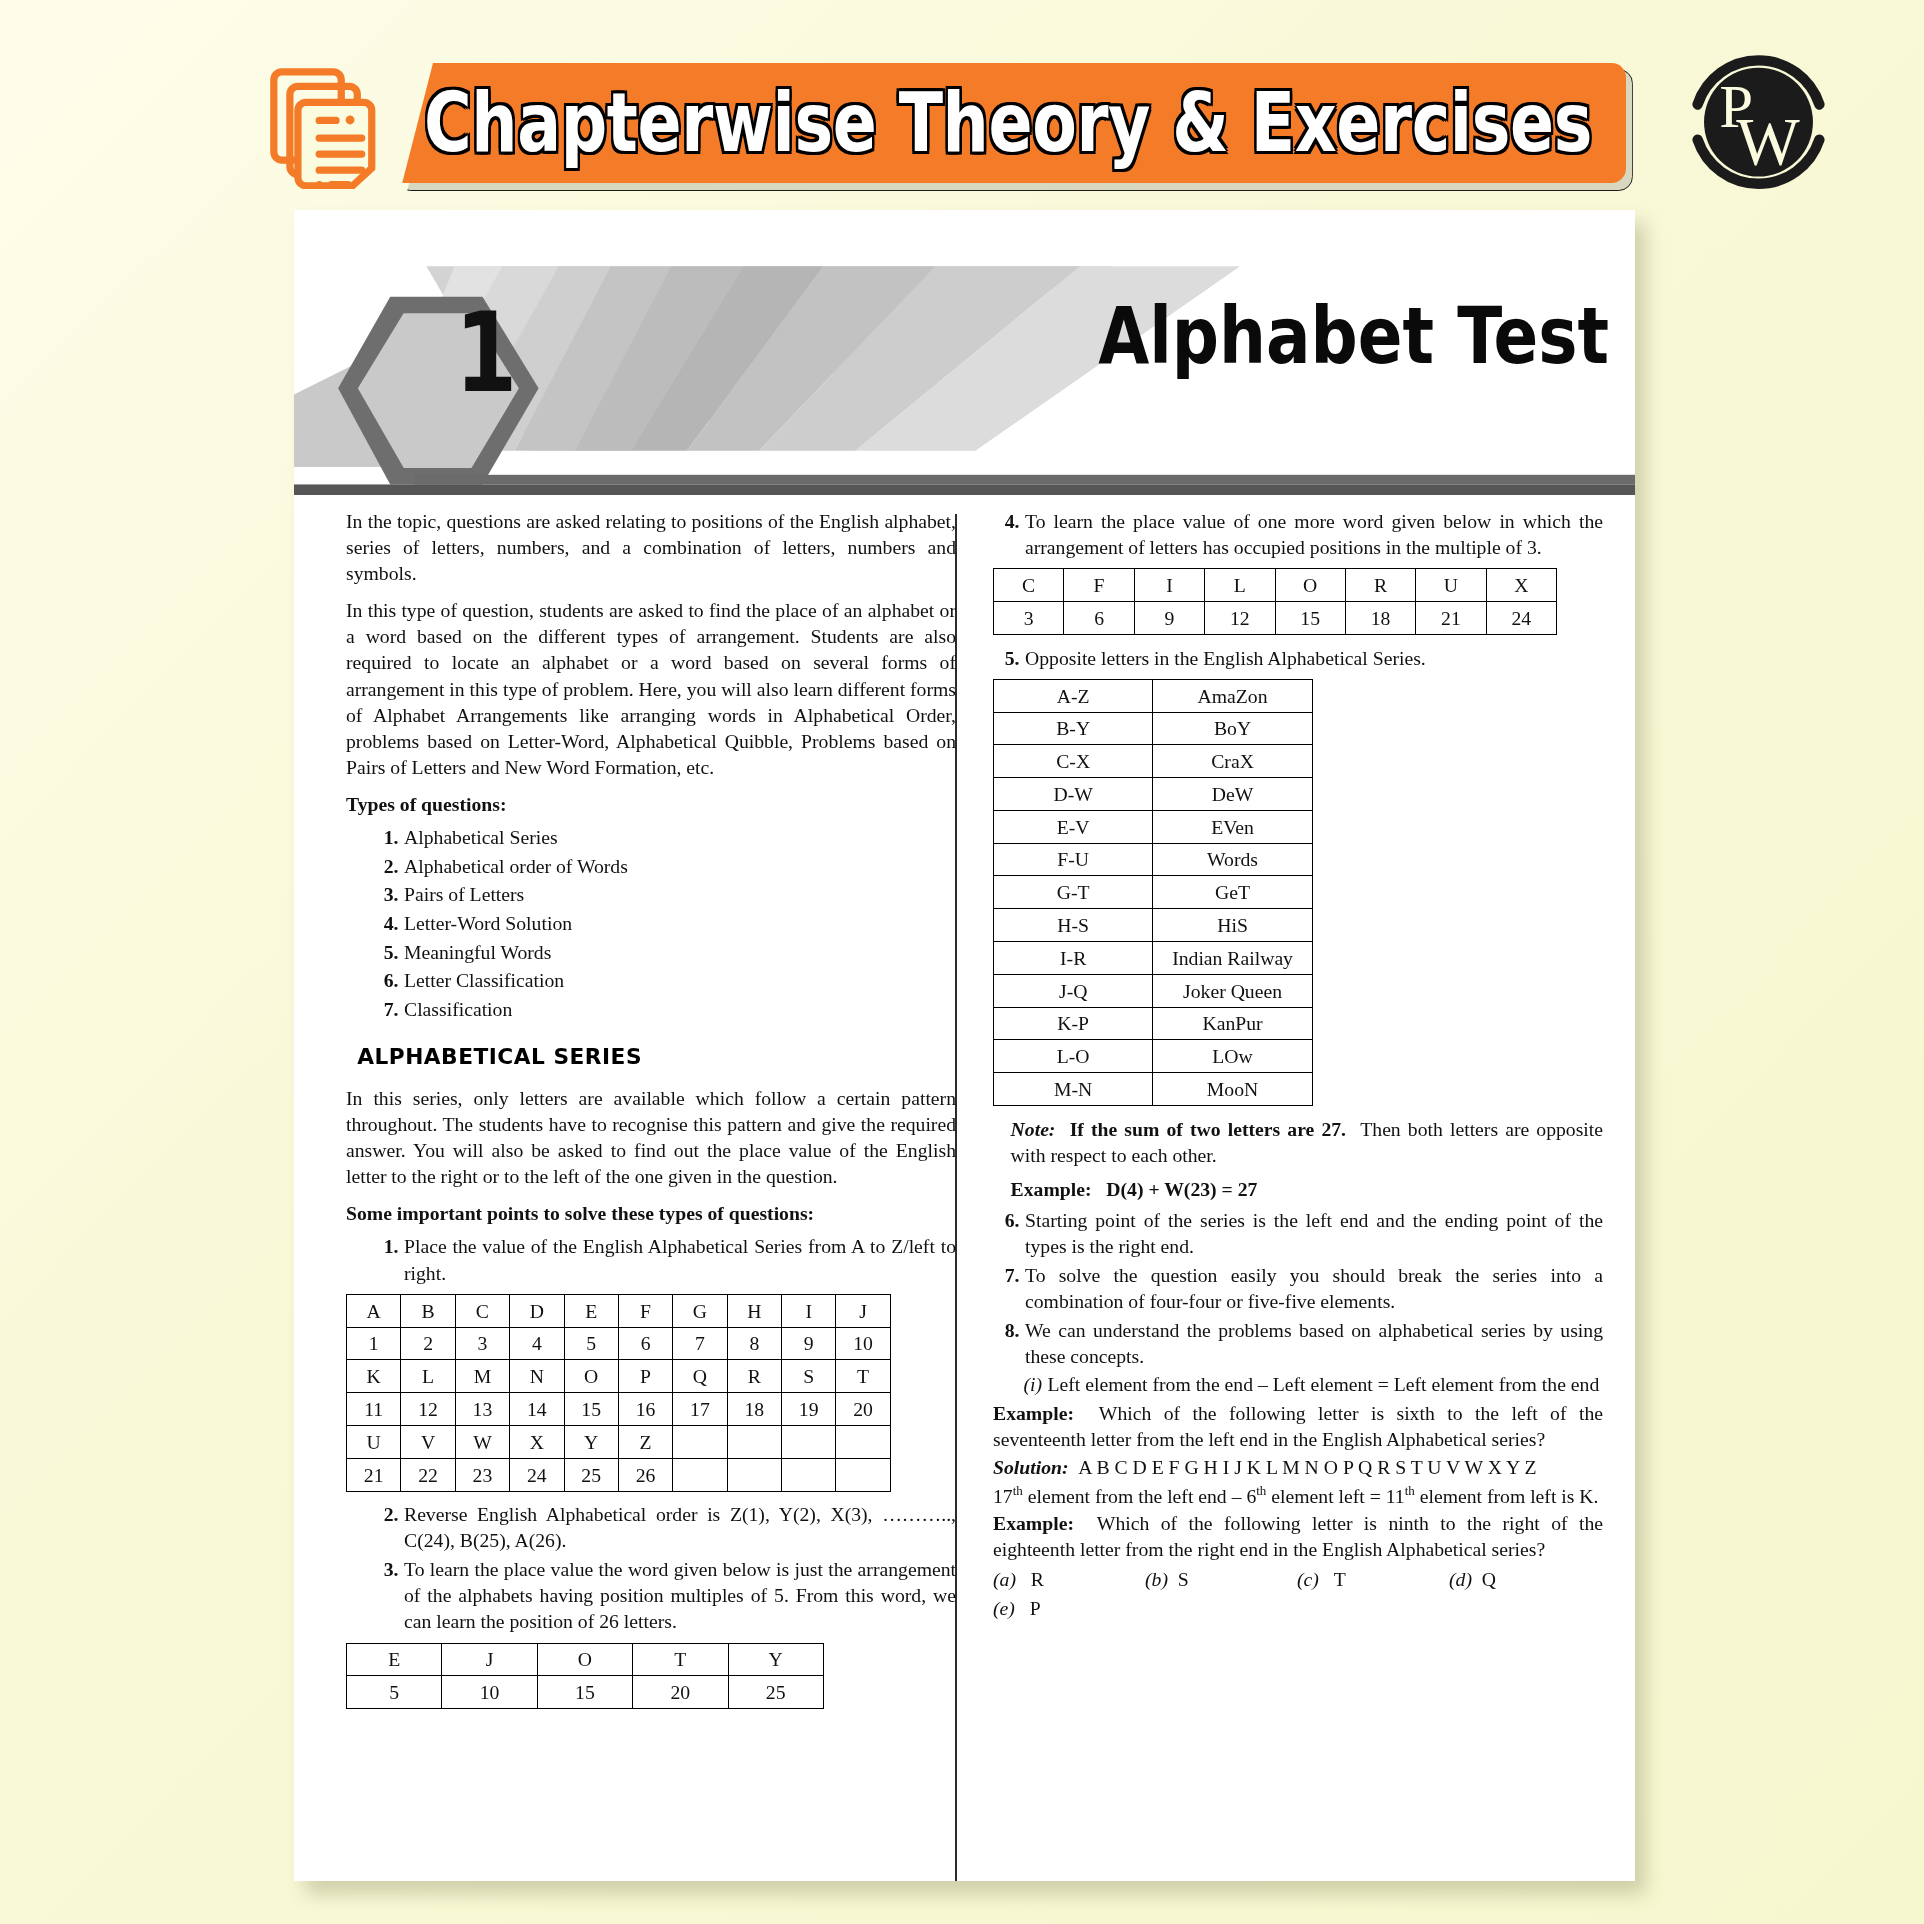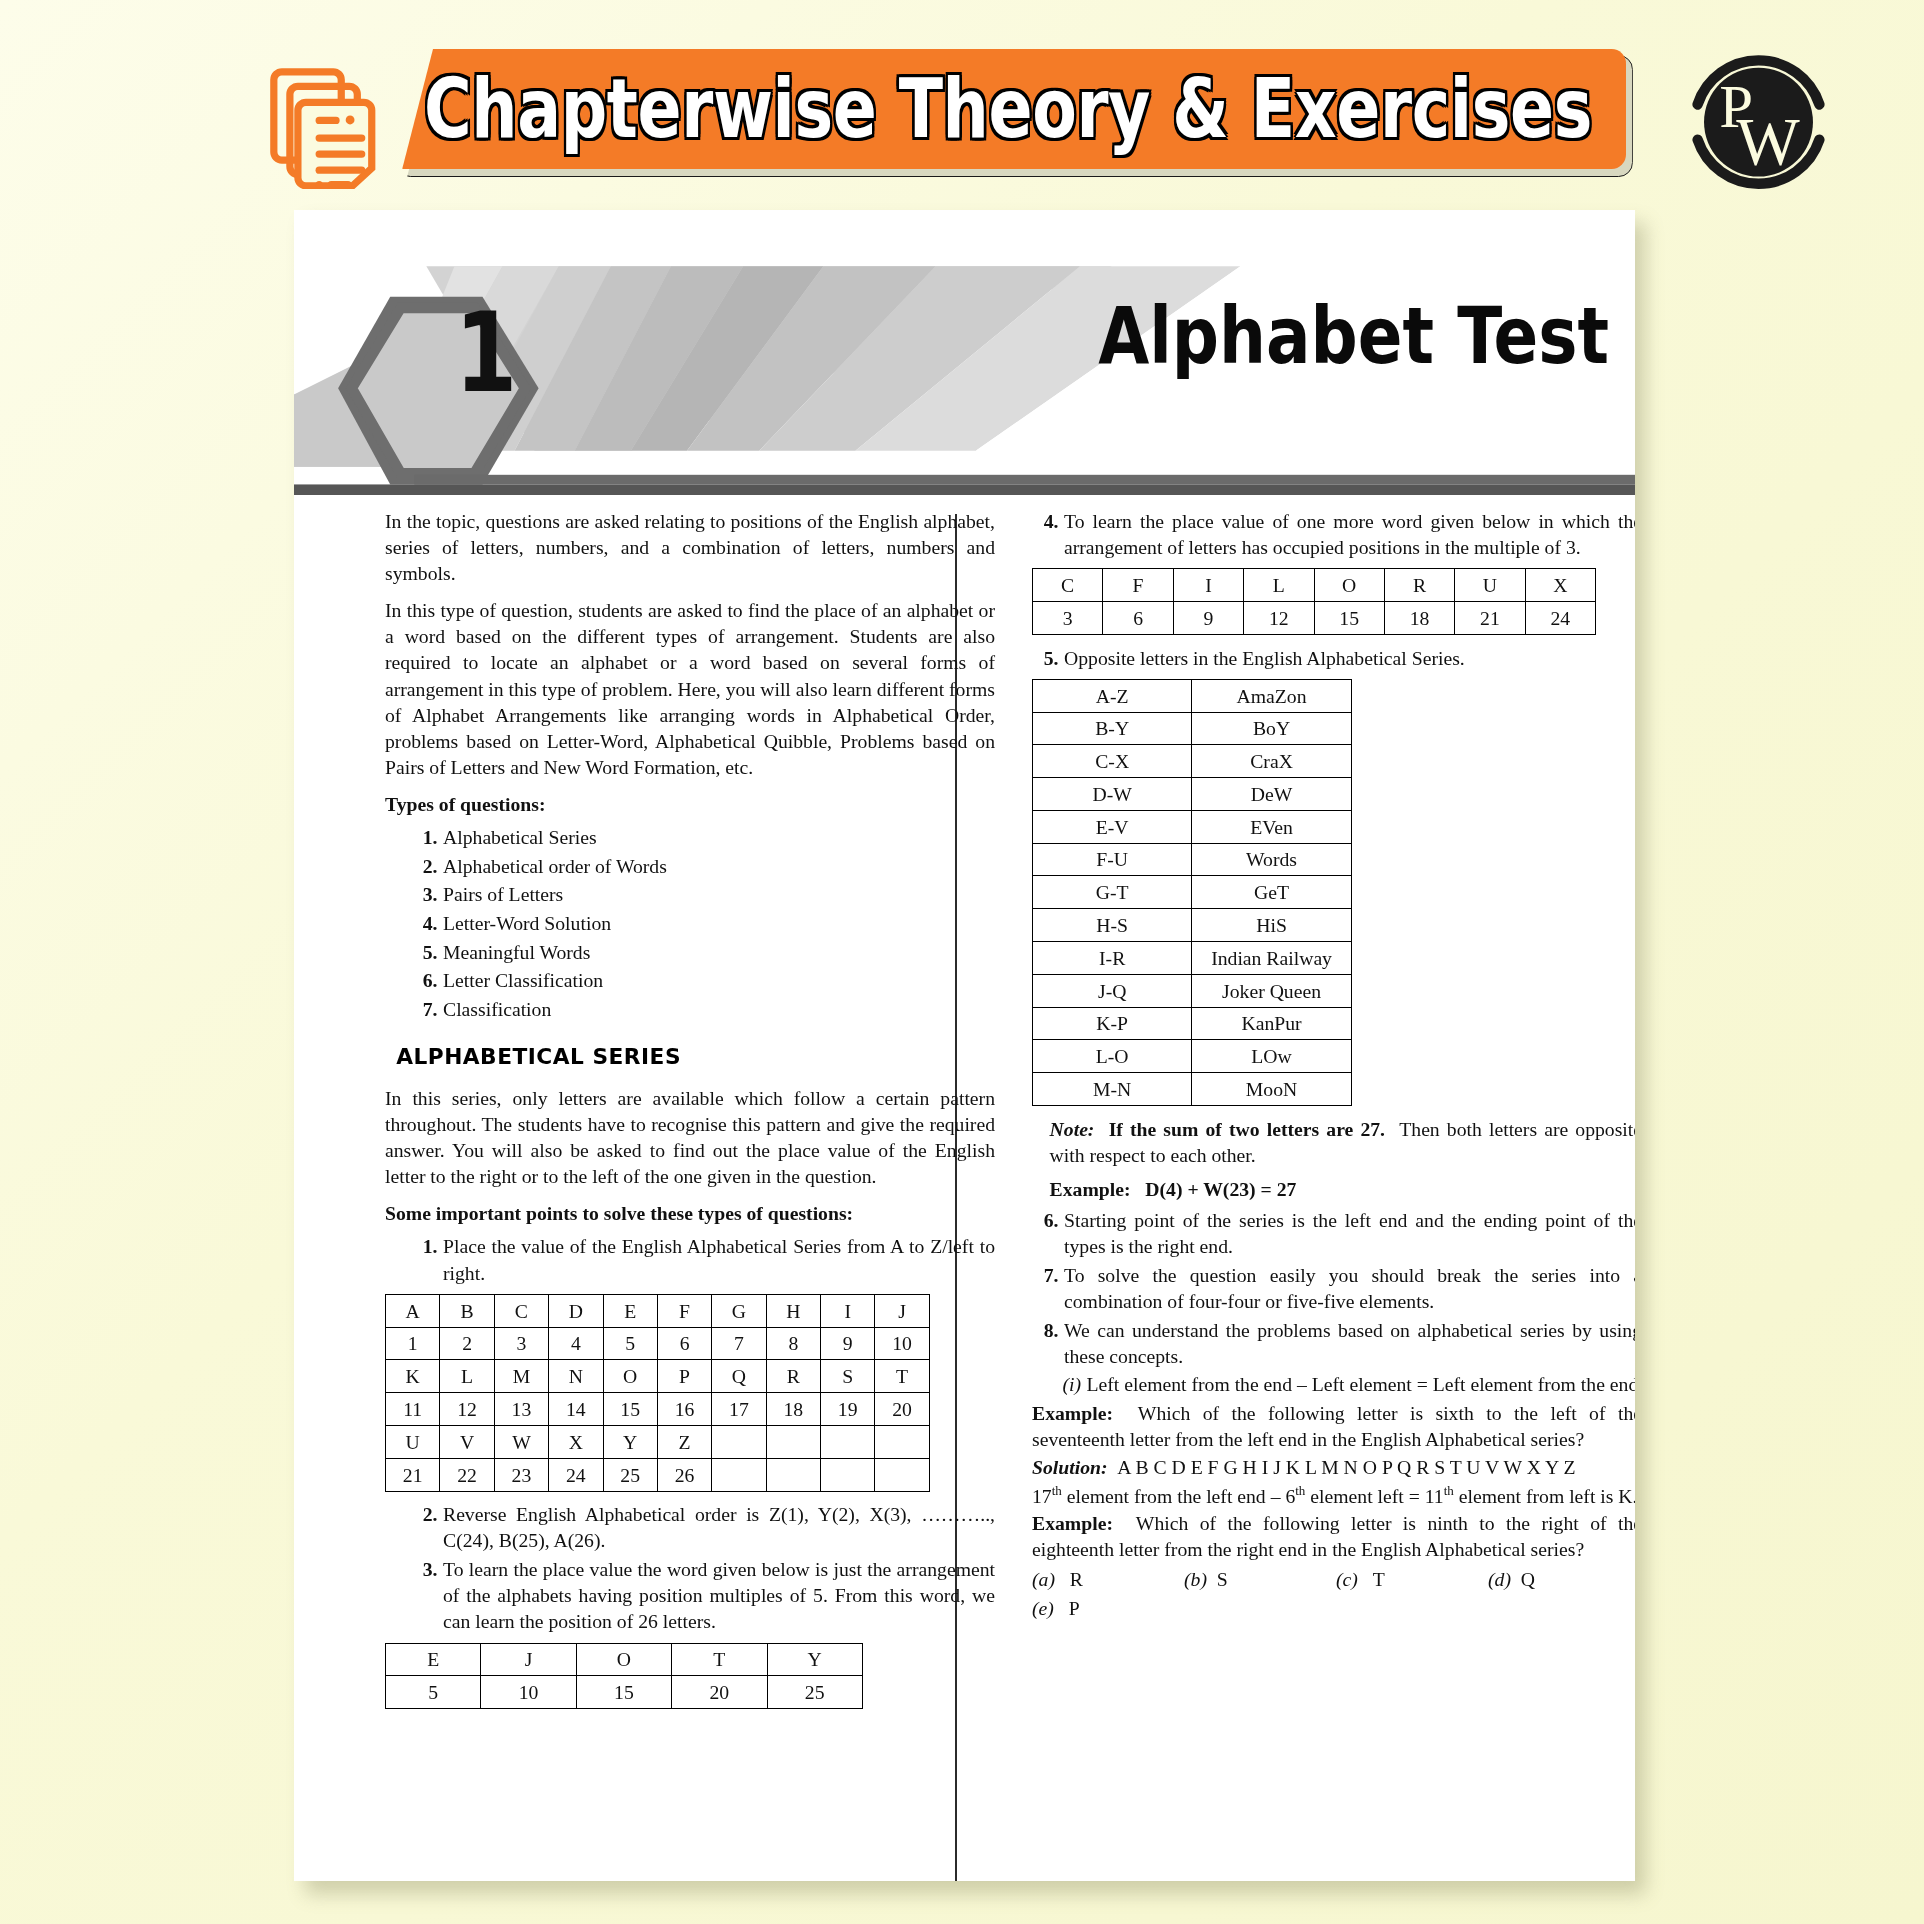--- a/index.html
+++ b/index.html
@@ -28,21 +28,21 @@
     width: 1925px; height: 210px;
     z-index: 5;
   }
   .docs-icon {
     position: absolute;
     left: 269px; top: 67px;
     width: 114px; height: 122px;
   }
   .banner-wrap {
     position: absolute;
-    left: 391px; top: 49px;
+    left: 391px; top: 63px;
     width: 1235px; height: 120px;
   }
   .banner-shadow {
     position: absolute;
     left: 4.8px; top: 6.4px;
     width: 100%; height: 100%;
     background: #d8d8c0;
     border: 1.6px solid #1a1a1a;
     border-radius: 14.4px 14.4px 14.4px 14.4px;
     clip-path: polygon(42px 0, 100% 0, 100% 100%, 11.2px 100%);
@@ -127,21 +127,20 @@
     width: 1341px; height: 1364px;
   }
   .col {
     position: absolute;
     top: 0;
     width: 610px;
     font-size: 19.7px;
     line-height: 1.33;
     color: #111;
     text-align: justify;
-    margin-left: 39px;
   }
   .col-left  { left: 52px; }
   .col-right { left: 699px; }
   .col-divider {
     position: absolute;
     left: 661px; top: 6.4px;
     width: 2.4px; height: 1498px;
     background: #2b2b2b;
   }
 

